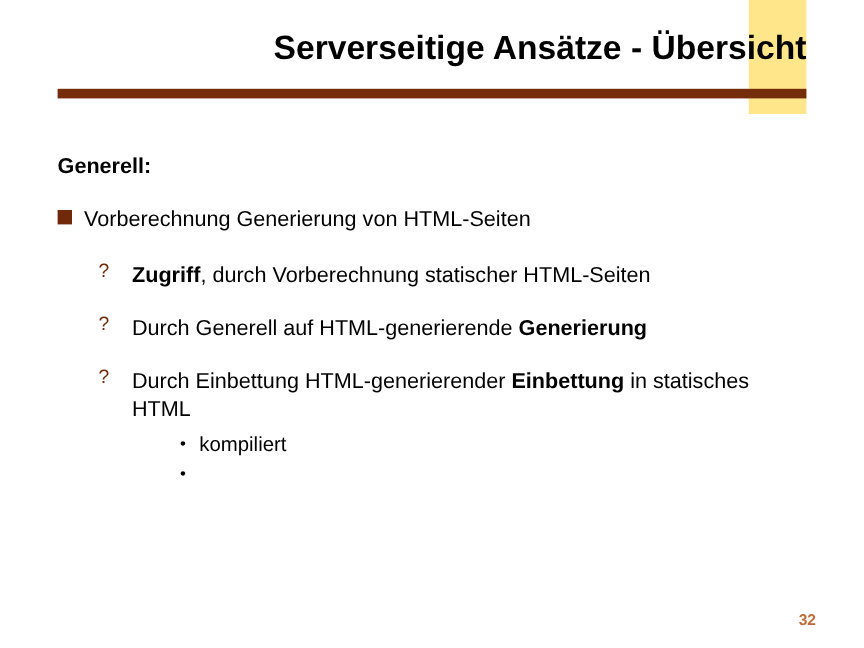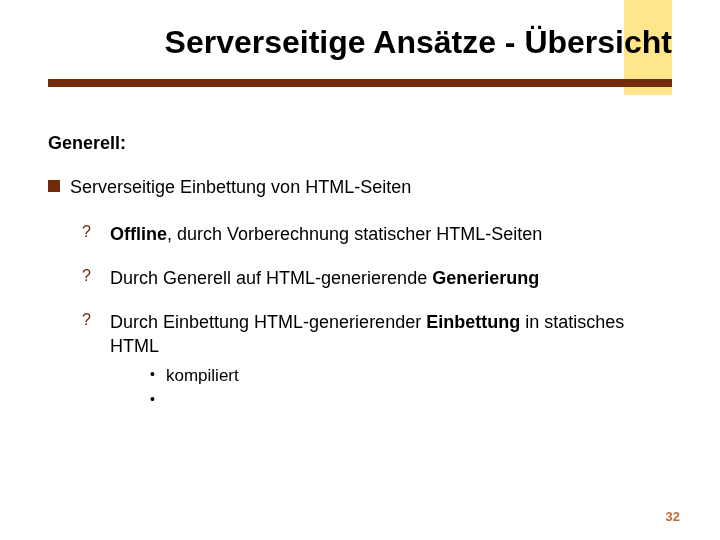--- a/index.html
+++ b/index.html
@@ -21,21 +21,21 @@
     top: 0;
     width: 48px;
     height: 95px;
     background: #ffe68a;
     z-index: 0;
   }
   h1.title {
     position: relative;
     z-index: 1;
     font-weight: 700;
-    font-size: 32px;
+    font-size: 28px;
     color: #000;
     text-align: right;
     padding-right: 48px;
     padding-left: 48px;
   }
   .rule {
     margin: 18px 48px 0 48px;
     height: 8px;
     background: #742c0a;
     position: relative;
@@ -116,29 +116,29 @@
   <div class="title-accent"></div>
   <h1 class="title">Serverseitige Ansätze - Übersicht</h1>
   <div class="rule"></div>
 </div>
 
 <div class="content">
   <div class="section-label">Generell:</div>
 
   <div class="lvl1">
     <span class="sq"></span>
-    <span class="txt">Serverseitige Einbettung von HTML-Seiten</span>
+    <span class="txt">Vorberechnung Generierung von HTML-Seiten</span>
   </div>
 
   <div class="lvl2-group">
 
     <div class="lvl2">
       <span class="hand">?</span>
       <span class="txt">
-        <b>Offline</b><span>, durch Vorberechnung statischer HTML-Seiten</span>
+        <b>Zugriff</b><span>, durch Vorberechnung statischer HTML-Seiten</span>
       </span>
     </div>
 
     <div class="lvl2">
       <span class="hand">?</span>
       <span class="txt">
         <span>Durch Generell auf HTML-generierende </span><b>Generierung</b>
       </span>
     </div>
 

